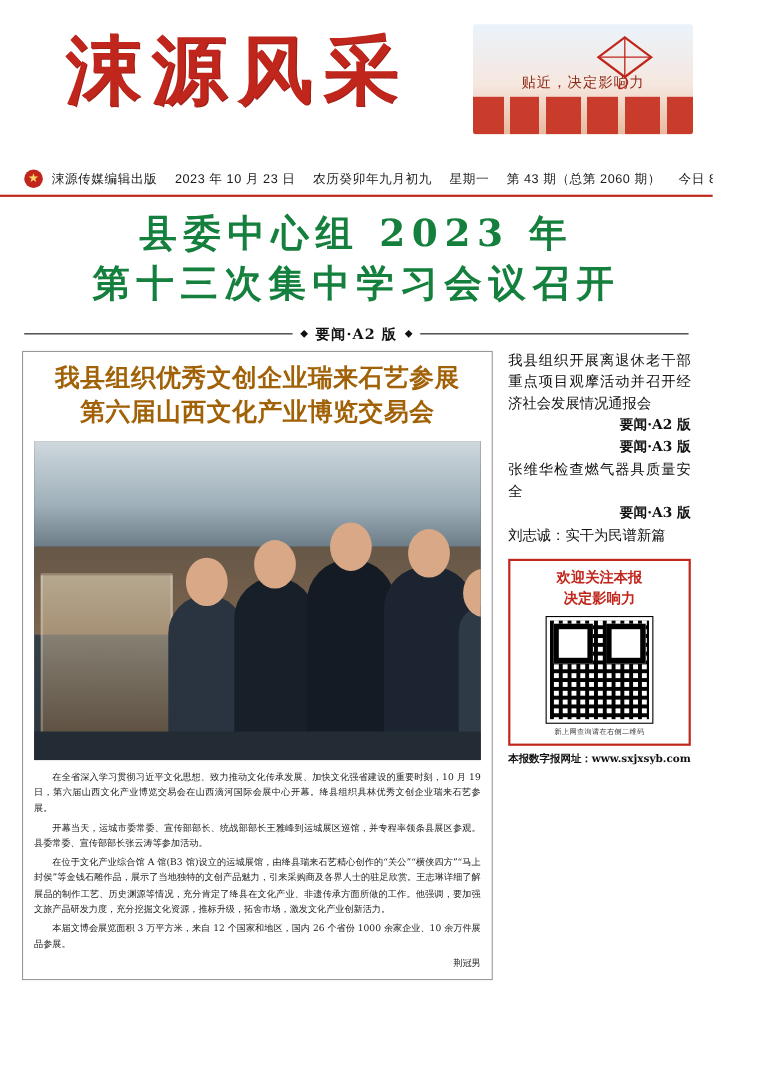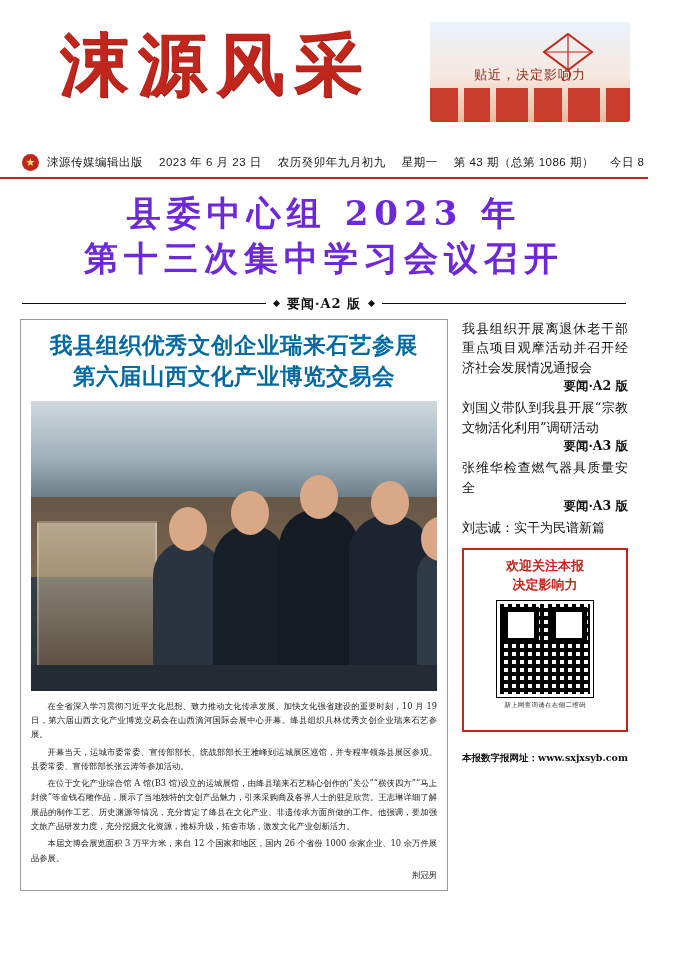--- a/index.html
+++ b/index.html
@@ -104,21 +104,21 @@
   .infobar .sep { width: 10px; display: inline-block; }
 
   
   .big-headline {
     text-align: center;
     padding: 12px 0 6px 0;
   }
   .big-headline div {
     font-family: "DejaVu Serif", serif;
     font-weight: bold;
-    color: #6d28d9;
+    color: #15803d;
     font-size: 34px;
     letter-spacing: 6px;
     line-height: 1.32;
     white-space: nowrap;
   }
 
   
   .section-div {
     display: flex;
     align-items: center;
@@ -155,26 +155,26 @@
     width: 432px;
     border: 1px solid #999;
     padding: 10px 10px 8px 10px;
   }
   .col-right {
     flex: 1;
     padding-left: 4px;
   }
 
   .article-title {
-    font-family: Liberation Sans, sans-serif;
+    font-family: Liberation Mono, monospace;
     font-weight: bold;
     font-size: 22.5px;
     line-height: 1.38;
     letter-spacing: .5px;
-    color: #0369a1;
+    color: #a16207;
     text-align: center;
   }
   .article-photo {
     margin-top: 9px;
     width: 100%;
     height: 290px;
     position: relative;
     overflow: hidden;
     background: linear-gradient(180deg, #4a5a66 0%, #39464f 35%, #2b343b 100%);
   }
@@ -243,21 +243,21 @@
     font-weight: bold;
     font-size: 12.5px;
     color: #111;
     text-align: right;
     margin-top: 1px;
   }
 
   .qr-box {
     margin-top: 10px;
     border: 2px solid #c0261c;
-    padding: 7px 6px 20px 6px;
+    padding: 7px 6px 6px 6px;
     text-align: center;
     background: #fff;
   }
   .qr-title {
     color: #c0261c;
     font-family: "DejaVu Serif", serif;
     font-weight: bold;
     font-size: 13px;
     line-height: 1.45;
   }
@@ -282,21 +282,21 @@
   }
   .qr-code::before { top: 3px; left: 3px; }
   .qr-code::after { top: 3px; right: 3px; }
   .qr-cap {
     font-size: 6.5px;
     color: #333;
     font-family: Liberation Serif, serif;
     letter-spacing: .3px;
   }
   .qr-url {
-    margin-top: 20px;
+    margin-top: 6px;
     font-family: "DejaVu Serif", serif;
     font-size: 9.5px;
     color: #111;
     font-weight: bold;
     white-space: nowrap;
   }
 
   
   .banner {
     position: absolute;
@@ -357,27 +357,27 @@
       </svg>
       <div class="badge-text">贴近，决定影响力</div>
       <div class="badge-skyline"></div>
     </div>
   </div>
 
   <div class="infobar">
     <div class="logo-dot">★</div>
     <span>涑源传媒编辑出版</span>
     <span class="sep"></span>
-    <span>2023 年 6 月 23 日</span>
+    <span>2023 年 10 月 23 日</span>
     <span class="sep"></span>
     <span>农历癸卯年九月初九</span>
     <span class="sep"></span>
     <span>星期一</span>
     <span class="sep"></span>
-    <span>第 43 期（总第 1086 期）</span>
+    <span>第 43 期（总第 2060 期）</span>
     <span class="sep"></span>
     <span>今日 8 版</span>
   </div>
 
   <div class="big-headline">
     <div>县委中心组 2023 年</div>
     <div>第十三次集中学习会议召开</div>
   </div>
 
   <div class="section-div">
@@ -429,21 +429,20 @@
       </div>
     </div>
 
     <div class="col-right">
 
       <div class="idx-item">
         <div class="idx-text">我县组织开展离退休老干部重点项目观摩活动并召开经济社会发展情况通报会</div>
         <div class="idx-page">要闻·A2 版</div>
       </div>
       <div class="idx-item">
-        <div class="idx-text">刘国义带队到我县开展“宗教文物活化利用”调研活动</div>
         <div class="idx-page">要闻·A3 版</div>
       </div>
       <div class="idx-item">
         <div class="idx-text">张维华检查燃气器具质量安全</div>
         <div class="idx-page">要闻·A3 版</div>
       </div>
       <div class="idx-item">
         <div class="idx-text">刘志诚：实干为民谱新篇</div>
       </div>
 

